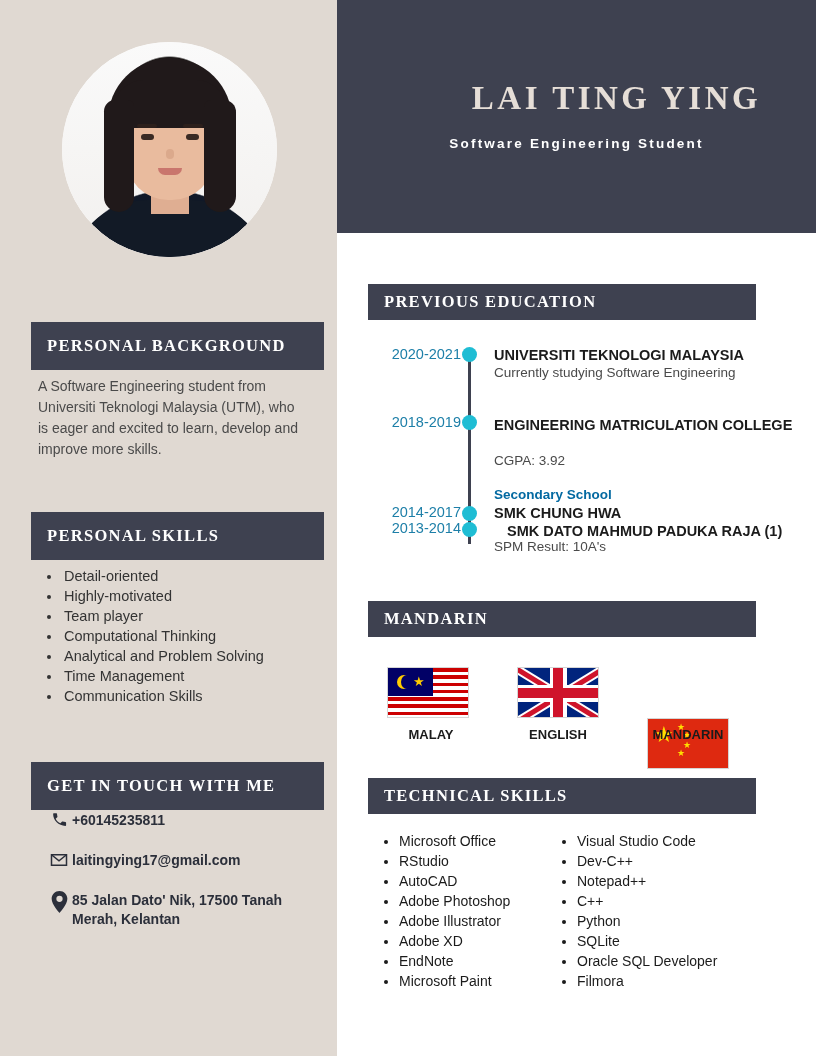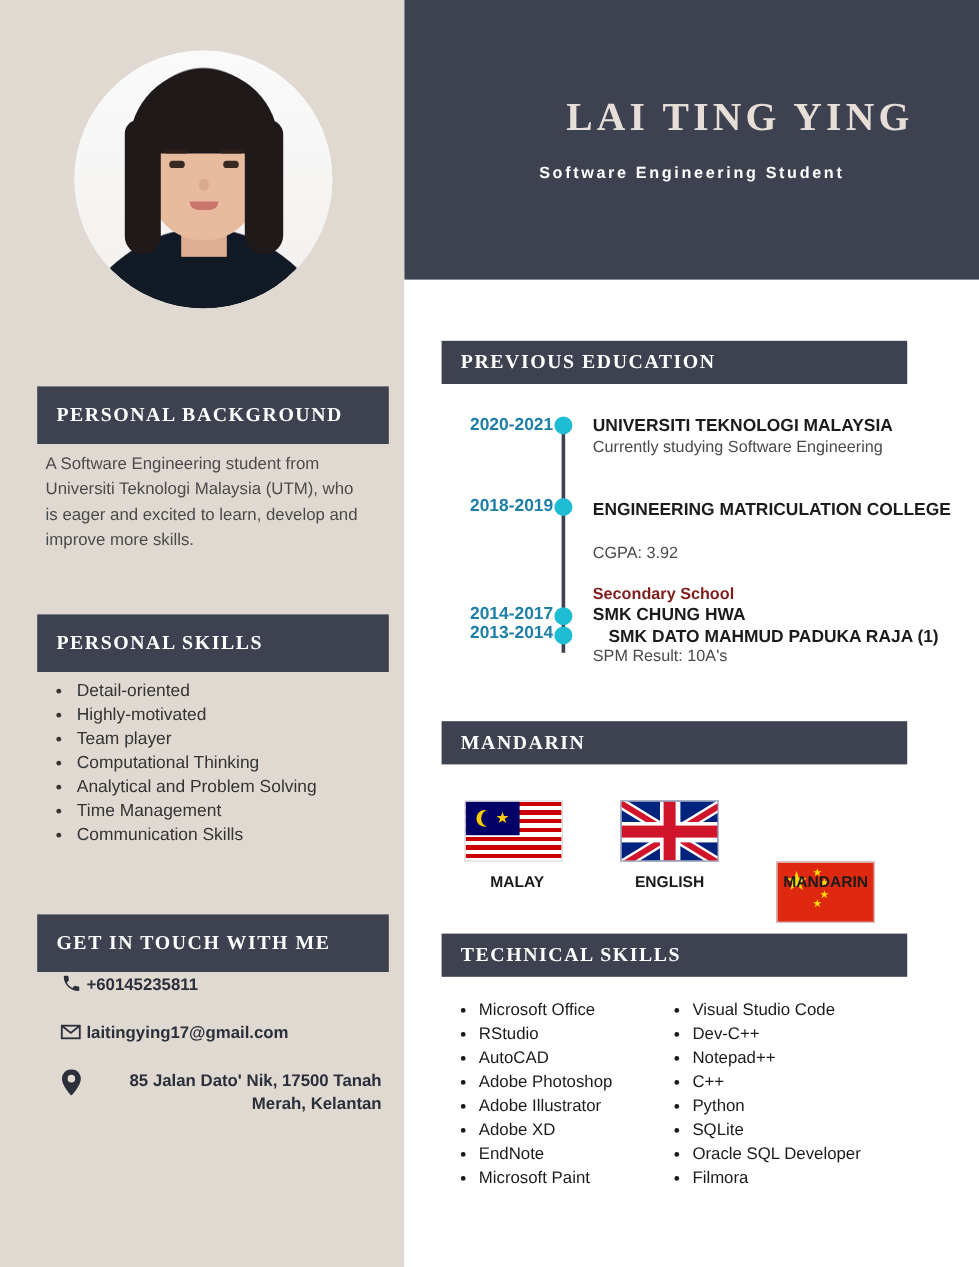--- a/index.html
+++ b/index.html
@@ -78,21 +78,21 @@
   }
 
   .skill-list{
     position:absolute;left:36px;top:566px;margin:0;padding-left:26px;
     color:#333;font-size:14.5px;line-height:20px;
   }
   .skill-list li{margin-bottom:0px;padding-left:2px;}
 
   .contact-row{position:absolute;display:flex;align-items:flex-start;}
   .contact-icon{width:26px;flex:0 0 26px;color:#2b2f3a;display:flex;align-items:center;justify-content:center;}
-  .contact-text{font-size:14px;color:#2b2f3a;font-weight:bold;line-height:19px;text-align:right;}
+  .contact-text{font-size:14px;color:#2b2f3a;font-weight:bold;line-height:19px;}
 
   
   .right{
     position:absolute;left:337px;top:0;width:479px;height:1056px;background:#ffffff;
   }
   .namebar{
     position:absolute;left:0;top:0;width:479px;height:233px;background:#3e4150;
   }
   .name{
     position:absolute;left:0;top:80px;width:479px;text-align:center;
@@ -103,21 +103,21 @@
   .role{
     position:absolute;left:0;top:136px;width:479px;text-align:center;
     color:#ffffff;font-size:13.5px;letter-spacing:2.2px;font-weight:bold;
   }
   .right .sec-head{left:31px;width:372px;height:36px;}
 
   
   .tl-line{position:absolute;left:131px;top:352px;width:3px;height:192px;background:#3e4150;}
   .tl-dot{position:absolute;width:15px;height:15px;border-radius:50%;background:#1fbdd4;left:125px;}
   .year{
-    position:absolute;color:#1d7fa8;font-size:14.5px;font-weight:bold;text-align:right;
+    position:absolute;color:#1d7fa8;font-size:14.5px;font-weight:normal;text-align:right;
     width:110px;left:14px;
   }
   .ent-title{position:absolute;left:157px;color:#1b1b1b;font-size:14.5px;font-weight:bold;line-height:18px;width:300px;}
   .ent-sub{position:absolute;left:157px;color:#4a4a4a;font-size:13.5px;line-height:18px;width:300px;}
 
   
   .flag{position:absolute;width:82px;height:51px;border:1px solid #d5d5d5;box-sizing:border-box;overflow:hidden;}
   .flag-label{position:absolute;width:120px;text-align:center;font-size:13px;font-weight:bold;color:#1b1b1b;}
 
   
@@ -242,21 +242,21 @@
     <div class="ent-title" style="top:346px;">UNIVERSITI TEKNOLOGI MALAYSIA</div>
     <div class="ent-sub" style="top:364px;">Currently studying Software Engineering</div>
 
     <div class="tl-dot" style="top:415px;"></div>
     <div class="year" style="top:414px;">2018-2019</div>
     <div class="ent-title" style="top:416px;">ENGINEERING MATRICULATION COLLEGE</div>
     <div class="ent-sub" style="top:452px;">CGPA: 3.92</div>
 
     <div class="tl-dot" style="top:506px;"></div>
     <div class="year" style="top:504px;">2014-2017</div>
-    <div class="ent-sub" style="top:486px;font-weight:bold;color:#7f1d1d;">Secondary School</div>
+    <div class="ent-sub" style="top:486px;font-weight:bold;color:#0369a1;">Secondary School</div>
     <div class="ent-title" style="top:504px;">SMK CHUNG HWA</div>
 
     <div class="tl-dot" style="top:522px;"></div>
     <div class="year" style="top:520px;">2013-2014</div>
     <div class="ent-title" style="top:522px;margin-left:13px;">SMK DATO MAHMUD PADUKA RAJA (1)</div>
     <div class="ent-sub" style="top:538px;">SPM Result: 10A's</div>
 
     <div class="sec-head" style="top:601px;">
       <span>MANDARIN</span>
     </div>

